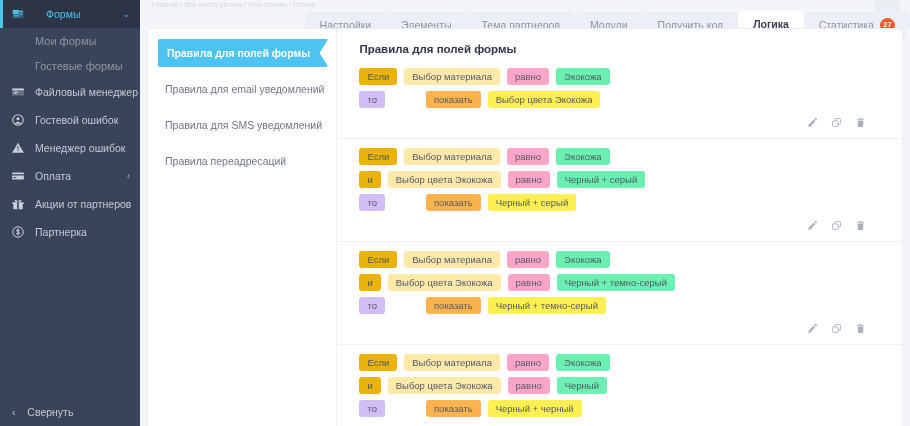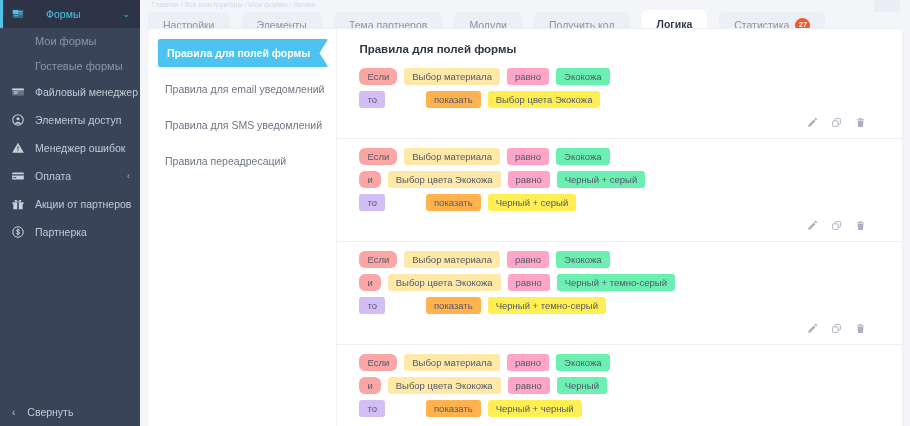--- a/index.html
+++ b/index.html
@@ -87,21 +87,22 @@
     overflow: hidden;
     line-height: 9px;
     opacity: .55;
   }
 
   
   .tabbar {
     display: flex; align-items: flex-end;
     height: 29px;
     padding-left: 8px;
-    gap: 12px;
+    gap: 0;
+    justify-content: flex-end;
   }
   .tab {
     height: 26px;
     display: flex; align-items: center; gap: 6px;
     padding: 0 15px;
     background: #eceff5;
     border-radius: 6px 6px 0 0;
     font-size: 10.5px;
     color: #8d93a3;
     cursor: pointer;
@@ -195,21 +196,21 @@
     display: inline-flex; align-items: center;
     height: 17px;
     padding: 0 8px;
     border-radius: 3px;
     font-size: 9.5px;
     color: #51596b;
     white-space: nowrap;
     line-height: 1;
     cursor: pointer;
   }
-  .chip.cond   { background: #fca5a5; border-radius: 6px; }   
+  .chip.cond   { background: #eab308; }   
   .chip.field  { background: #ffe9a8; }   
   .chip.op     { background: #ffa6c8; }   
   .chip.val    { background: #6bf0b2; }   
   .chip.then   { background: #d3bdf5; }   
   .chip.act    { background: #ffb24d; margin-left: 34px; }   
   .chip.target { background: #ffef52; }   
 
   .rule-actions {
     display: flex; align-items: center; justify-content: flex-end;
     gap: 13px;
@@ -275,21 +276,21 @@
           <span>Файловый менеджер</span>
         </div>
         <div class="side-item">
           <span class="ico">
             <svg width="14" height="14" viewBox="0 0 24 24" fill="none" stroke="currentColor" stroke-width="1.8">
               <circle cx="12" cy="12" r="9"></circle>
               <circle cx="12" cy="10" r="2.6" fill="currentColor" stroke="none"></circle>
               <path d="M6.8 18.4c1-2.4 3-3.6 5.2-3.6s4.2 1.2 5.2 3.6" fill="currentColor" stroke="none"></path>
             </svg>
           </span>
-          <span>Элементы доступ</span>
+          <span>Гостевой ошибок</span>
         </div>
         <div class="side-item">
           <span class="ico">
             <svg width="14" height="14" viewBox="0 0 24 24" fill="currentColor">
               <path d="M12 3 22 20H2z"></path>
               <path d="M11.1 9h1.8v5h-1.8zM11.1 15.4h1.8v1.8h-1.8z" fill="#3a4458"></path>
             </svg>
           </span>
           <span>Менеджер ошибок</span>
         </div>

